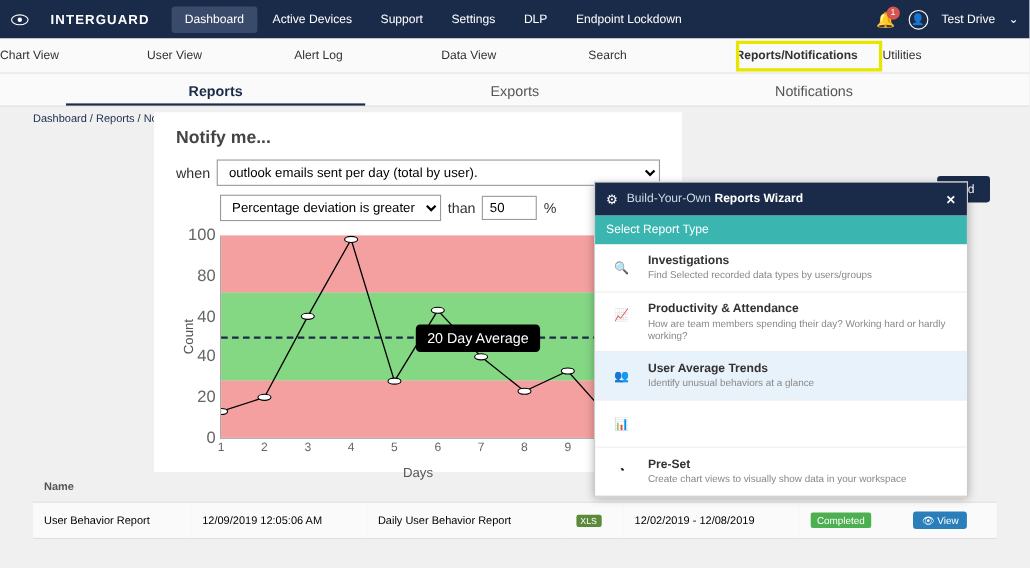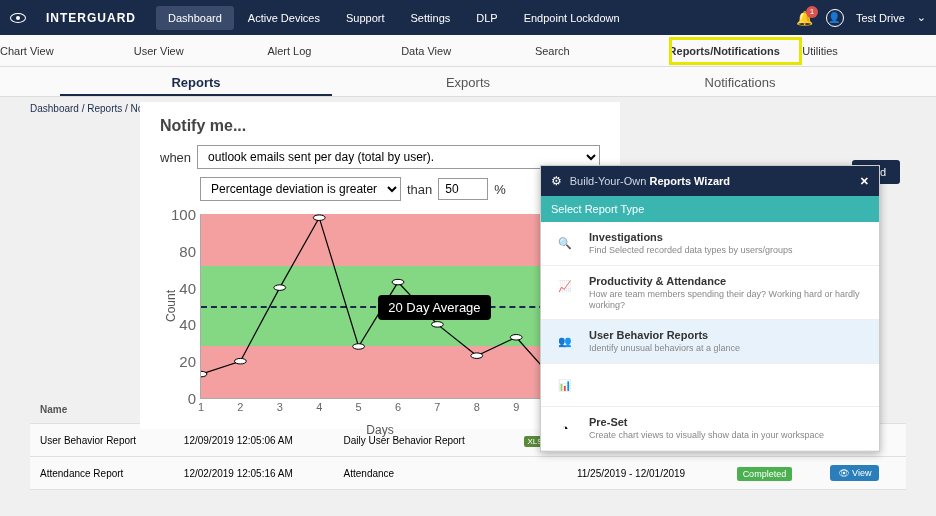--- a/index.html
+++ b/index.html
@@ -122,29 +122,20 @@
       <th>Action</th>
     </tr>
       </thead>
     <tbody>
       <tr>
         <td>User Behavior Report</td>
         <td>12/09/2019 12:05:06 AM</td>
         <td>Daily User Behavior Report</td>
         <td><span class="xls">XLS</span></td>
         <td>12/02/2019 - 12/08/2019</td>
-        <td><span class="completed">Completed</span></td>
-        <td><button class="view-btn">👁 <span>View</span></button></td>
-      </tr>
-      <tr>
-        <td>Attendance Report</td>
-        <td>12/02/2019 12:05:16 AM</td>
-        <td>Attendance</td>
-        <td></td>
-        <td>11/25/2019 - 12/01/2019</td>
         <td><span class="completed">Completed</span></td>
         <td><button class="view-btn">👁 <span>View</span></button></td>
       </tr>
     </tbody>
   </table>
 </div>
 
 <div class="notify-panel">
   <h3>Notify me...</h3>
   <div class="row">
@@ -222,21 +213,21 @@
   <div class="wizard-item">
     <div class="icn">📈</div>
     <div class="txt">
         <div class="t">Productivity &amp; Attendance</div>
         <div class="d">How are team members spending their day? Working hard or hardly working?</div>
       </div>
   </div>
   <div class="wizard-item sel">
     <div class="icn">👥</div>
     <div class="txt">
-        <div class="t">User Behavior Reports</div>
+        <div class="t">User Average Trends</div>
         <div class="d">Identify unusual behaviors at a glance</div>
       </div>
   </div>
   <div class="wizard-item">
     <div class="icn">📊</div>
   </div>
   <div class="wizard-item">
     <div class="icn">◔</div>
     <div class="txt">
         <div class="t">Pre-Set</div>

